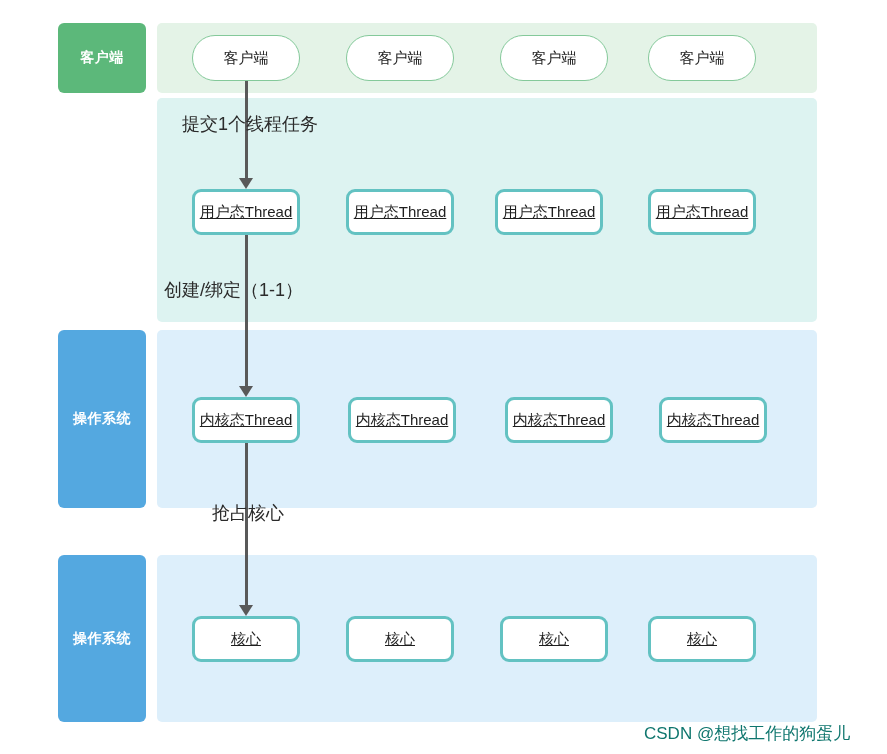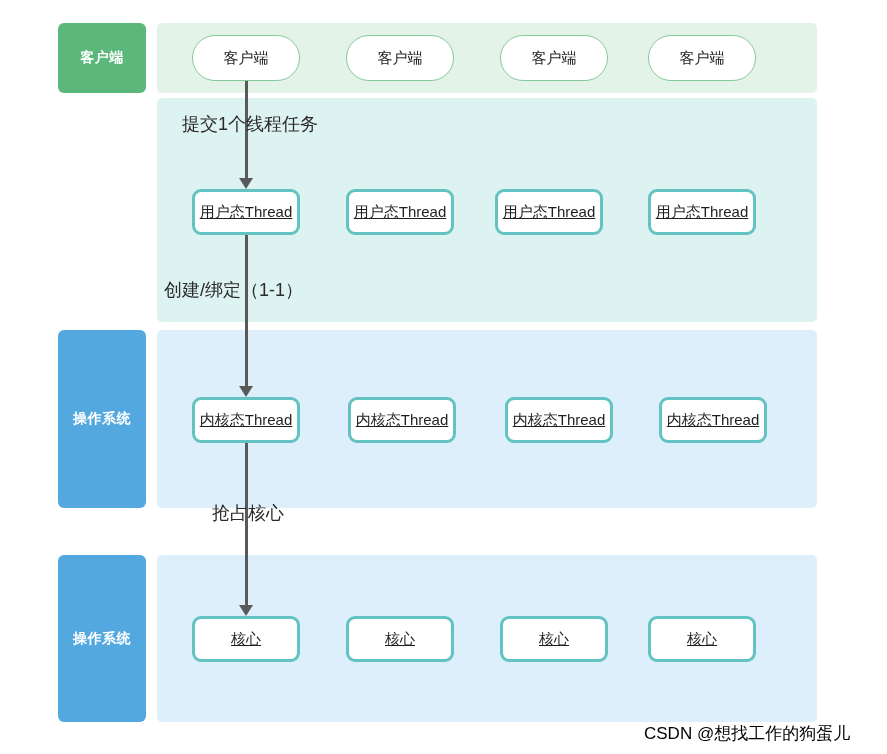--- a/index.html
+++ b/index.html
@@ -170,15 +170,15 @@
   <div class="node rect" style="left: 346px; top: 616px; border-color: rgb(99, 194, 194);">
     <span>核心</span>
   </div>
   <div class="node rect" style="left: 500px; top: 616px; border-color: rgb(99, 194, 194);">
     <span>核心</span>
   </div>
   <div class="node rect" style="left: 648px; top: 616px; border-color: rgb(99, 194, 194);">
     <span>核心</span>
   </div>
 
-  <div class="watermark" style="left: 644px; top: 722px; color: #000000;">CSDN @想找工作的狗蛋儿</div>
+  <div class="watermark" style="left: 644px; top: 722px; color: #0f766e;">CSDN @想找工作的狗蛋儿</div>
 
 </div>
 
 </body></html>

